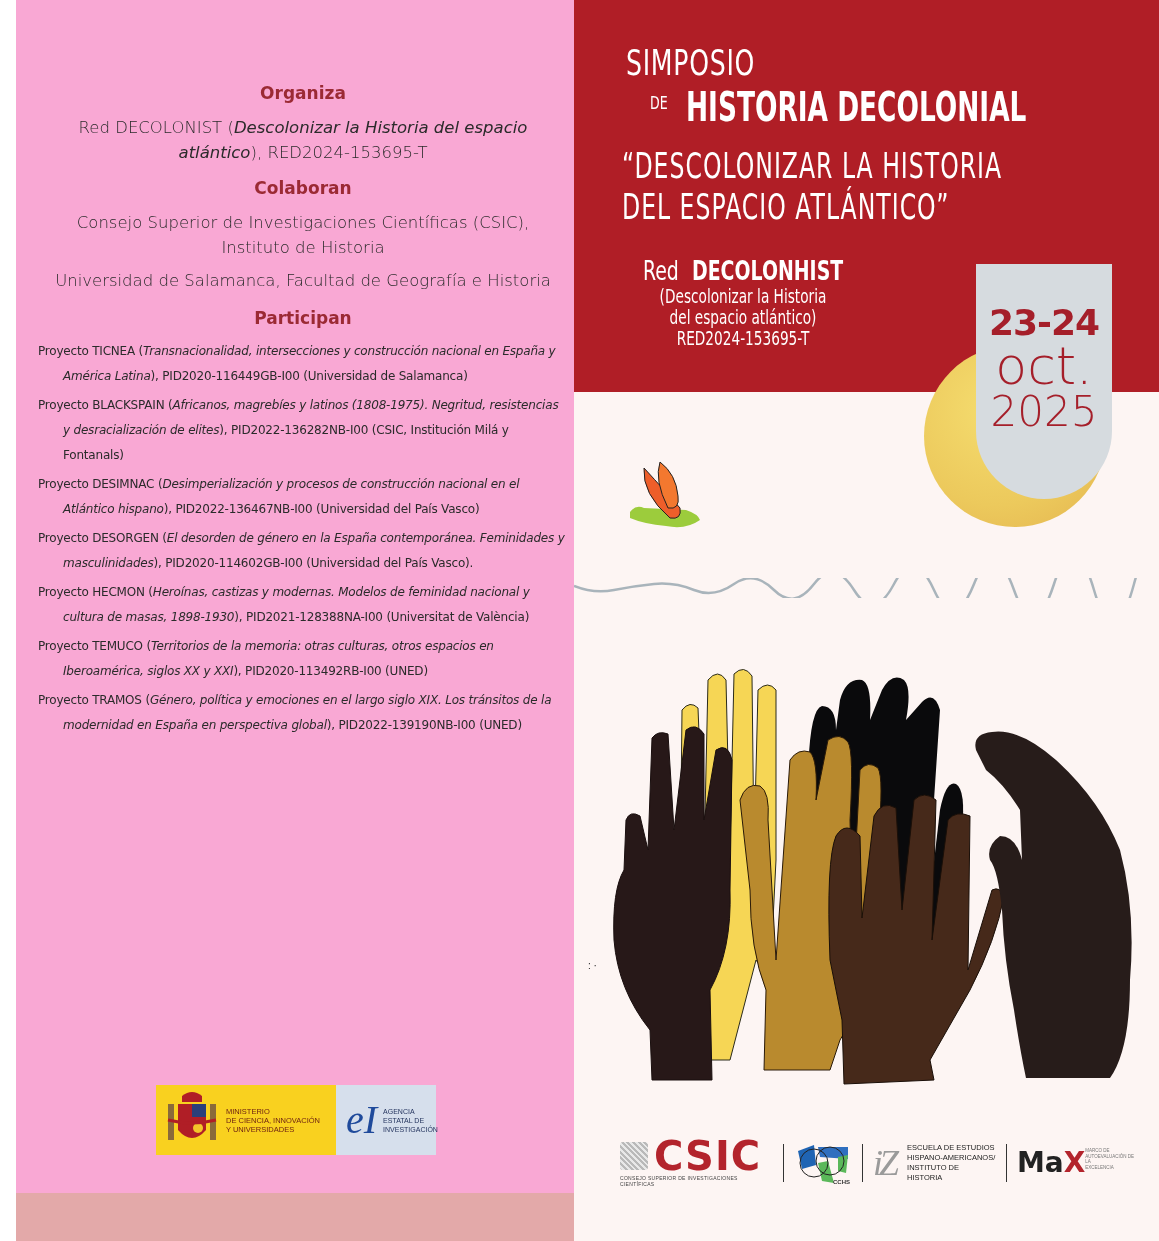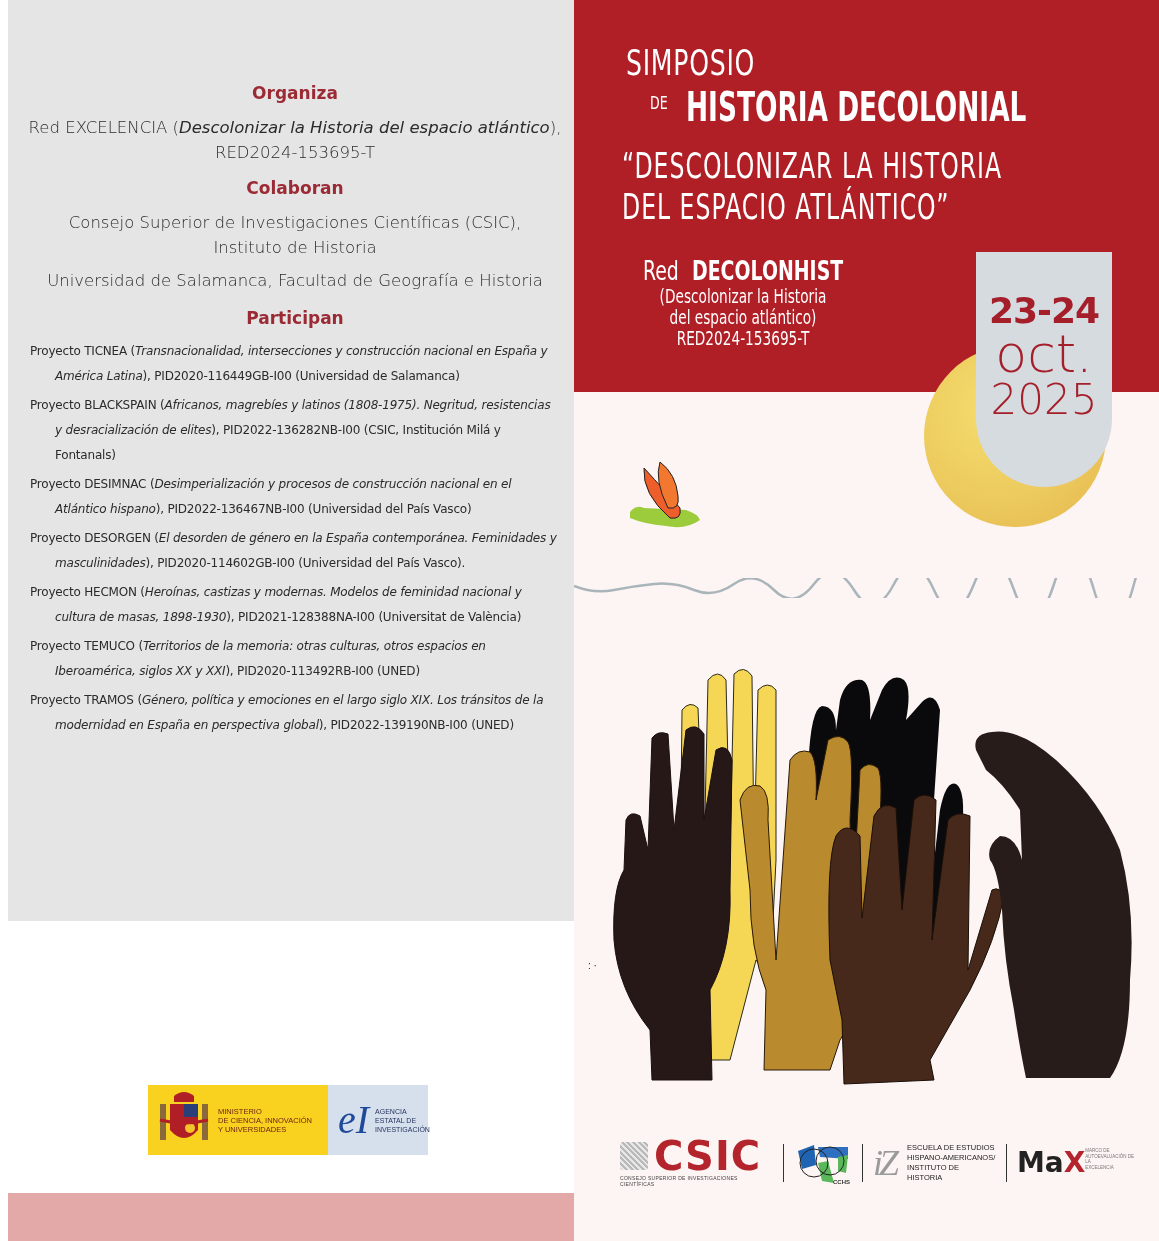--- a/index.html
+++ b/index.html
@@ -1,17 +1,17 @@
 <!DOCTYPE html>
 <html><head>
 <meta charset="utf-8">
 <style>
   html, body { margin:0; padding:0; }
   body { width:1159px; height:1241px; position:relative; overflow:hidden; background:#ffffff; font-family:"Liberation Sans", sans-serif; }
-  .left { position:absolute; left:8px; top:0; width:574px; height:921px; background:#e5e5e5; }
+  .left { position:absolute; left:16px; top:0; width:574px; height:1241px; background:#f9a8d4; }
   .left .footer-band { position:absolute; left:0; top:1193px; width:574px; height:48px; background:#e3a9a9; }
   .section-title { position:absolute; left:0; width:574px; text-align:center; color:#9b2a34; font-size:17px; font-weight:bold; font-family:"DejaVu Sans", sans-serif; }
   .center-text { position:absolute; left:20px; width:534px; text-align:center; color:#2b2b2b; font-size:16.5px; line-height:25px; font-family:"DejaVu Sans", sans-serif; font-weight:300; }
   .center-text i { font-style:italic; }
   .projects { position:absolute; left:22px; top:339px; width:530px; }
   .project { color:#2b2b2b; font-size:12px; line-height:25px; padding-left:25px; text-indent:-25px; margin-bottom:4px; font-family:"DejaVu Sans", sans-serif; letter-spacing:-0.2px; }
   .project i { font-style:italic; }
   .logo-block { position:absolute; left:140px; top:1085px; width:282px; height:70px; display:flex; }
   .mci { width:180px; height:70px; background:#f9d11f; display:flex; align-items:center; }
   .mci .shield { width:56px; height:60px; margin-left:8px; }
@@ -26,21 +26,21 @@
   .t-simposio { left:52px; top:42px; font-size:36px; transform:scaleX(0.7); letter-spacing:1px; }
   .t-de { left:76px; top:92px; font-size:18px; transform:scaleX(0.7); }
   .t-historia { left:112px; top:84px; font-size:40px; font-weight:bold; transform:scaleX(0.66); }
   .t-quote1 { left:48px; top:145px; font-size:36px; transform:scaleX(0.655); letter-spacing:1.5px; }
   .t-quote2 { left:48px; top:186px; font-size:36px; transform:scaleX(0.655); letter-spacing:1.5px; }
   .red-net { position:absolute; left:24px; top:255px; width:290px; text-align:center; color:#fff; font-family:"DejaVu Sans", sans-serif; }
   .red-net .rn-title { font-size:27px; font-weight:bold; transform:scaleX(0.7); display:inline-block; white-space:nowrap; }
   .red-net .rn-title .rn-prefix { font-weight:normal; }
   .red-net .rn-line { font-size:19px; line-height:21px; transform:scaleX(0.72); white-space:nowrap; }
   .sun { position:absolute; left:350px; top:345px; width:182px; height:182px; border-radius:50%; background:radial-gradient(circle at 40% 35%, #f5dd6f 0%, #ecc95c 60%, #e4b44f 100%); }
-  .date-tab { position:absolute; left:402px; top:252px; width:136px; height:235px; background:#d6dbdf; border-radius:0 0 68px 68px; text-align:center; color:#a51f2a; font-family:"DejaVu Sans", sans-serif; }
+  .date-tab { position:absolute; left:402px; top:264px; width:136px; height:235px; background:#d6dbdf; border-radius:0 0 68px 68px; text-align:center; color:#a51f2a; font-family:"DejaVu Sans", sans-serif; }
   .date-tab .d1 { margin-top:38px; font-size:36px; font-weight:bold; letter-spacing:-1px; }
   .date-tab .d2 { font-size:52px; line-height:46px; font-weight:300; }
   .date-tab .d3 { font-size:42px; line-height:46px; font-weight:300; }
   .bird { position:absolute; left:52px; top:460px; width:90px; height:70px; }
   .wave { position:absolute; left:0; top:578px; width:585px; height:20px; }
   .hands { position:absolute; left:26px; top:660px; width:540px; height:430px; }
   .dots { position:absolute; left:14px; top:960px; font-size:10px; color:#222; }
   .sponsors { position:absolute; left:46px; top:1138px; width:520px; height:50px; display:flex; align-items:center; }
   .csic { display:flex; flex-direction:column; align-items:flex-start; }
   .csic-row { display:flex; align-items:center; }
@@ -56,21 +56,21 @@
   .max-word { font-family:"DejaVu Sans", sans-serif; font-weight:bold; font-size:28px; color:#222; line-height:30px; }
   .max-word .x { color:#b3242c; }
   .max-sub { font-size:4.5px; line-height:5.5px; color:#777; font-family:"Liberation Sans", sans-serif; }
 </style>
 </head>
 <body>
 
 <div class="left">
   <div class="section-title" style="top:83px;">Organiza</div>
   <div class="center-text" style="top:115px;">
-    <span>Red EXCELENCIA (</span><i>Descolonizar la Historia del espacio atlántico</i><span>), RED2024-153695-T</span>
+    <span>Red DECOLONIST (</span><i>Descolonizar la Historia del espacio atlántico</i><span>), RED2024-153695-T</span>
   </div>
 
   <div class="section-title" style="top:178px;">Colaboran</div>
   <div class="center-text" style="top:268px; left:10px; width:554px;">Universidad de Salamanca, Facultad de Geografía e Historia</div>
   <div class="center-text" style="top:210px; left:50px; width:474px;">Consejo Superior de Investigaciones Científicas (CSIC), Instituto de Historia</div>
 
   <div class="section-title" style="top:308px;">Participan</div>
 
   <div class="projects">
     <div class="project"><span>Proyecto TICNEA (</span><i>Transnacionalidad, intersecciones y construcción nacional en España y América Latina</i><span>), PID2020-116449GB-I00 (Universidad de Salamanca)</span></div>

